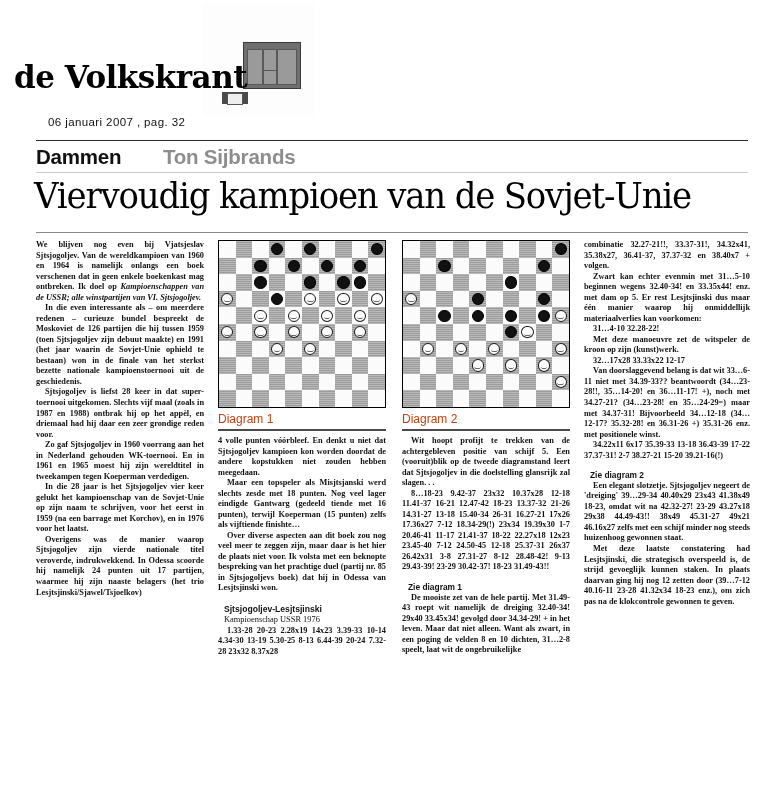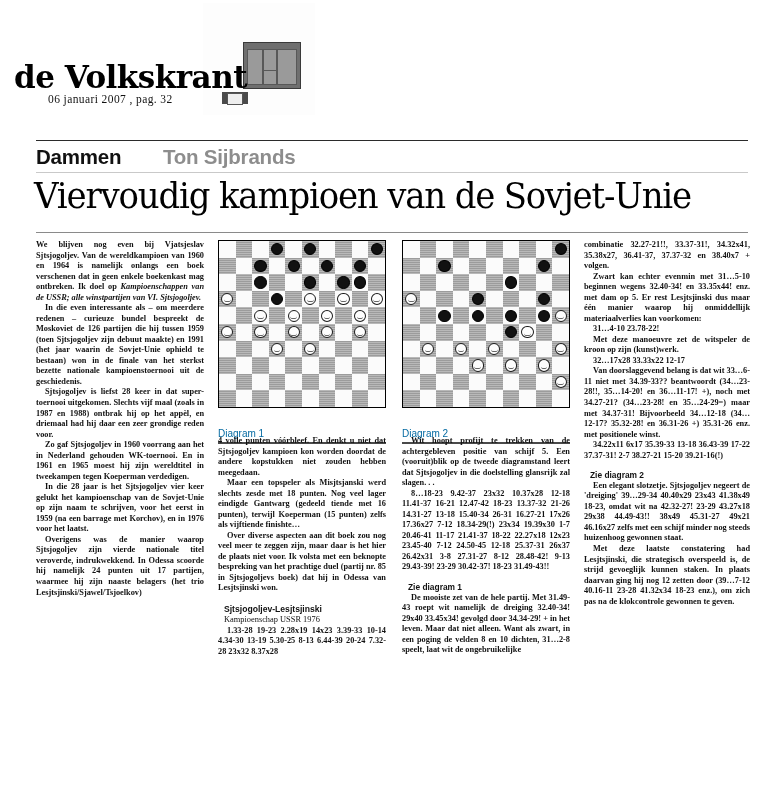--- a/index.html
+++ b/index.html
@@ -17,24 +17,24 @@
   .masthead{position:absolute;left:14px;top:62px;width:300px;}
   .mast-title{
     font-family:"DejaVu Serif", serif;
     font-weight:700;
     font-size:31px;
     letter-spacing:-0.5px;
     line-height:1;
     color:#000;
   }
   .mast-date{
-    font-family:Liberation Serif, serif;
+    font-family:Liberation Sans, sans-serif;
     font-size:11.5px;
     color:#111;
-    margin-top:0;
+    margin-top:23px;
     margin-left:34px;
     letter-spacing:.4px;
   }
 
   
   .thumb{
     position:absolute;left:203px;top:3px;width:112px;height:112px;
     background:#fdfdfd;
     overflow:hidden;
   }
@@ -127,23 +127,23 @@
     box-sizing:border-box;
   }
   .pc.b{background:#111;border:1px solid #000;}
   .pc.w{background:#fdfdfd;border:1.4px solid #1a1a1a;}
   .pc.w:after{
     content:"";position:absolute;left:18%;top:26%;width:64%;height:46%;
     border-bottom:1px solid #666;border-radius:0 0 50% 50%;
   }
   .diag-label{
     font-family:"Liberation Sans", sans-serif;
-    font-size:10px;
-    margin-top:20px;
-    color:#0369a1;
+    font-size:12px;
+    margin-top:4px;
+    color:#c2410c;
   }
   .diag-rule{width:168px;height:1.6px;background:#4a4a4a;margin-top:3px;}
 </style>
 </head>
 <body>
 
 <div class="page">
 
   <div class="thumb">
     <div class="cols">
@@ -353,21 +353,21 @@
       <div class="diag-label">Diagram 1</div>
       <div class="diag-rule"></div>
     </div>
 
     <div class="col" id="col2" style="top:196px;">
       <p class="first">4 volle punten vóórbleef. En denkt u niet dat Sjtsjogoljev kampioen kon worden doordat de andere kopstukken niet zouden hebben meegedaan.</p>
       <p>Maar een topspeler als Misjtsjanski werd slechts zesde met 18 punten. Nog veel lager eindigde Gantwarg (gedeeld tiende met 16 punten), terwijl Koeperman (15 punten) zelfs als vijftiende finishte…</p>
       <p>Over diverse aspecten aan dit boek zou nog veel meer te zeggen zijn, maar daar is het hier de plaats niet voor. Ik volsta met een beknopte bespreking van het prachtige duel (partij nr. 85 in Sjtsjogoljevs boek) dat hij in Odessa van Lesjtsjinski won.</p>
       <div class="gametitle">Sjtsjogoljev-Lesjtsjinski</div>
       <div class="gamesub">Kampioenschap USSR 1976</div>
-      <p class="moves">1.33-28 19-23 2.28x19 14x23 3.39-33 10-14 4.34-30 13-19 5.30-25 8-13 6.44-39 20-24 7.32-28 23x32 8.37x28</p>
+      <p class="moves">1.33-28 20-23 2.28x19 14x23 3.39-33 10-14 4.34-30 13-19 5.30-25 8-13 6.44-39 20-24 7.32-28 23x32 8.37x28</p>
     </div>
 
     <div class="diagram" id="diag2">
       <div class="board" id="board2">
           <div class="sq light"></div>
           <div class="sq dark"></div>
           <div class="sq light"></div>
           <div class="sq dark"></div>
           <div class="sq light"></div>
           <div class="sq dark"></div>
@@ -517,21 +517,21 @@
     <div class="col" id="col3" style="top:196px;">
       <p>Wit hoopt profijt te trekken van de achtergebleven positie van schijf 5. Een (vooruit)blik op de tweede diagramstand leert dat Sjtsjogoljev in die doelstelling glansrijk zal slagen. . .</p>
       <p class="moves">8…18-23 9.42-37 23x32 10.37x28 12-18 11.41-37 16-21 12.47-42 18-23 13.37-32 21-26 14.31-27 13-18 15.40-34 26-31 16.27-21 17x26 17.36x27 7-12 18.34-29(!) 23x34 19.39x30 1-7 20.46-41 11-17 21.41-37 18-22 22.27x18 12x23 23.45-40 7-12 24.50-45 12-18 25.37-31 26x37 26.42x31 3-8 27.31-27 8-12 28.48-42! 9-13 29.43-39! 23-29 30.42-37! 18-23 31.49-43!!</p>
       <h4>Zie diagram 1</h4>
       <p>De mooiste zet van de hele partij. Met 31.49-43 roept wit namelijk de dreiging 32.40-34! 29x40 33.45x34! gevolgd door 34.34-29! + in het leven. Maar dat niet alleen. Want als zwart, in een poging de velden 8 en 10 dichten, 31…2-8 speelt, laat wit de ongebruikelijke</p>
     </div>
 
     <div class="col" id="col4">
       <p class="first">combinatie 32.27-21!!, 33.37-31!, 34.32x41, 35.38x27, 36.41-37, 37.37-32 en 38.40x7 + volgen.</p>
       <p>Zwart kan echter evenmin met 31…5-10 beginnen wegens 32.40-34! en 33.35x44! enz. met dam op 5. Er rest Lesjtsjinski dus maar één manier waarop hij onmiddellijk materiaalverlies kan voorkomen:</p>
-      <p class="moves">31…4-10 23.78-22!</p>
+      <p class="moves">31…4-10 32.28-22!</p>
       <p>Met deze manoeuvre zet de witspeler de kroon op zijn (kunst)werk.</p>
       <p class="moves">32…17x28 33.33x22 12-17</p>
       <p>Van doorslaggevend belang is dat wit 33…6-11 niet met 34.39-33?? beantwoordt (34…23-28!!, 35…14-20! en 36…11-17! +), noch met 34.27-21? (34…23-28! en 35…24-29=) maar met 34.37-31! Bijvoorbeeld 34…12-18 (34…12-17? 35.32-28! en 36.31-26 +) 35.31-26 enz. met positionele winst.</p>
       <p class="moves">34.22x11 6x17 35.39-33 13-18 36.43-39 17-22 37.37-31! 2-7 38.27-21 15-20 39.21-16(!)</p>
       <h4>Zie diagram 2</h4>
       <p>Een elegant slotzetje. Sjtsjogoljev negeert de 'dreiging' 39…29-34 40.40x29 23x43 41.38x49 18-23, omdat wit na 42.32-27! 23-29 43.27x18 29x38 44.49-43!! 38x49 45.31-27 49x21 46.16x27 zelfs met een schijf minder nog steeds huizenhoog gewonnen staat.</p>
       <p>Met deze laatste constatering had Lesjtsjinski, die strategisch overspeeld is, de strijd gevoeglijk kunnen staken. In plaats daarvan ging hij nog 12 zetten door (39…7-12 40.16-11 23-28 41.32x34 18-23 enz.), om zich pas na de klokcontrole gewonnen te geven.</p>
     </div>
 
   </div>

